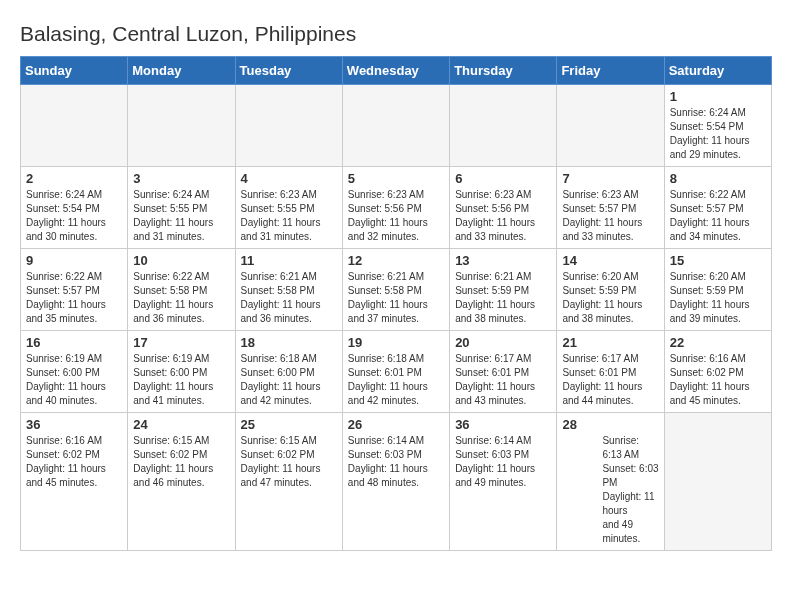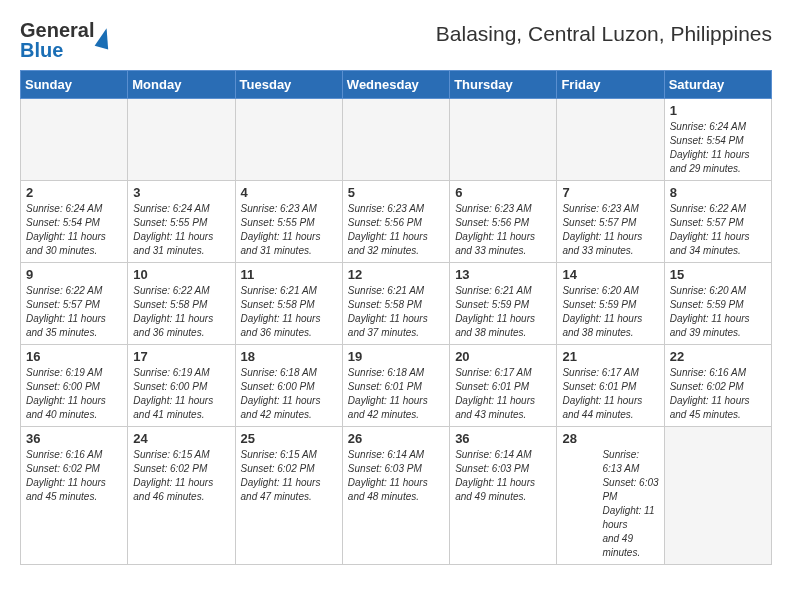--- a/index.html
+++ b/index.html
@@ -60,21 +60,20 @@
     .day-number {
       font-size: 13px;
       font-weight: bold;
       display: block;
       margin-bottom: 2px;
     }
     .day-info {
       font-size: 10px;
       color: #333;
       line-height: 1.4;
-      font-style: italic;
     }
     .logo-wrapper {
       display: flex;
       align-items: center;
     }
     .logo-text-wrapper {
       display: flex;
       flex-direction: column;
     }
     .logo-line1 {
@@ -100,29 +99,20 @@
       border-bottom: 20px solid #1a6eb5;
       margin-left: 3px;
       transform: rotate(15deg);
       margin-bottom: 5px;
     }
   </style>
 </head>
 <body>
 
 <div class="header-area">
-  <div class="logo-wrapper">
-    <div class="logo-text-wrapper">
-      <div class="logo-line1">
-        <span>General</span><span class="blue"> </span>
-      </div>
-      <div class="logo-line2">Blue</div>
-    </div>
-    <div class="logo-triangle"></div>
-  </div>
   <div class="title-area">
     <div class="location-title">Balasing, Central Luzon, Philippines</div>
   </div>
 </div>
 
 <table class="calendar-table">
   <thead>
     <tr>
     <th>Sunday</th>
         <th>Monday</th>

